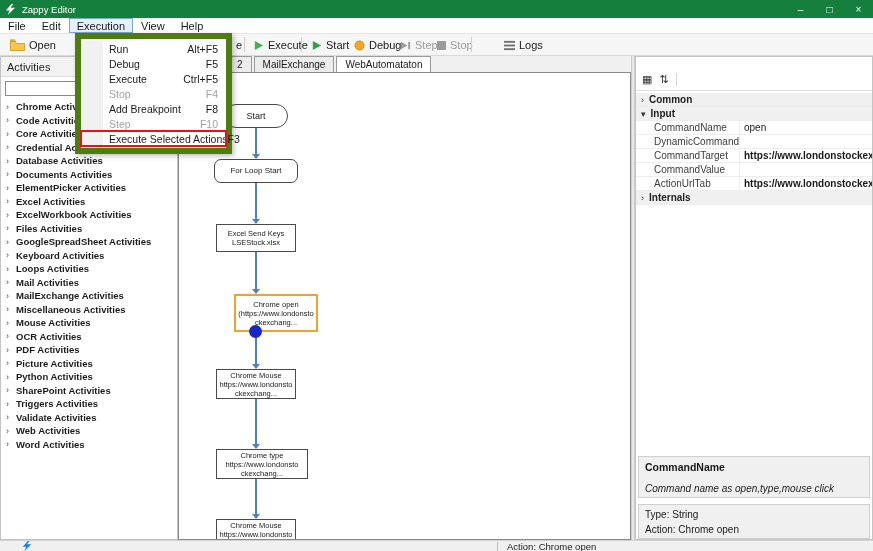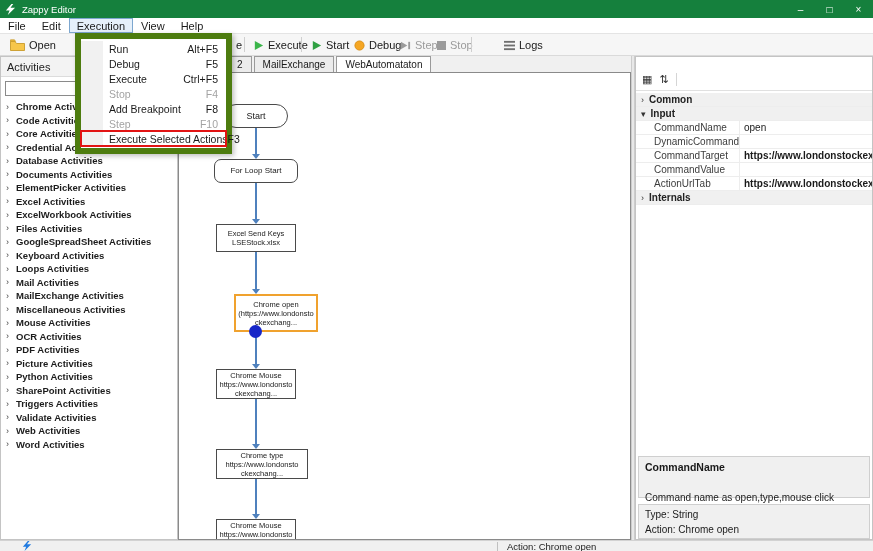--- a/index.html
+++ b/index.html
@@ -62,21 +62,21 @@
   .props-toolbar .pt-sep { width:1px; height:13px; background:#d5d5d5; }
   .pg { position:absolute; left:0; top:36px; right:0; }
   .pg-row { height:14px; display:flex; align-items:center; border-bottom:1px solid #ededed; font-size:10px; }
   .pg-group { background:#f0f0f0; font-weight:bold; color:#222; padding-left:5px; gap:5px; }
   .pg-group .chev { font-weight:normal; color:#333; font-size:9px; }
   .pg-kv .k { width:104px; padding-left:18px; color:#3c3c3c; border-right:1px solid #ededed; overflow:hidden; white-space:nowrap; height:100%; display:flex; align-items:center; }
   .pg-kv .v { flex:1; padding-left:4px; overflow:hidden; white-space:nowrap; }
   .pg-kv .v.bold { font-weight:bold; }
   .desc-box { position:absolute; left:2px; top:399px; width:232px; height:42px; background:#f0f0f0; border:1px solid #cfcfcf; padding:4px 6px; }
   .desc-title { font-weight:bold; font-size:10.5px; }
-  .desc-text { font-size:10px; margin-top:19px; color:#222; }
+  .desc-text { font-size:10px; margin-top:10px; color:#222;font-style:italic; }
   .footer-box { position:absolute; left:2px; top:447px; width:232px; height:35px; background:#f0f0f0; border:1px solid #cfcfcf; padding:3px 6px; font-size:10px; line-height:1.45; }
 
   
   .statusbar { position:absolute; left:0; top:540px; width:873px; height:11px; background:#f0f0f0; border-top:1px solid #d2d2d2; font-size:9.5px; overflow:hidden; }
   .sb-logo { position:absolute; left:22px; top:0px; display:flex; }
   .sb-sep { position:absolute; left:497px; top:1px; width:1px; height:9px; background:#c0c0c0; }
   .status-action { position:absolute; left:507px; top:0px; height:11px; display:flex; align-items:center; color:#1a1a1a; }
 </style>
 </head>
 <body>

